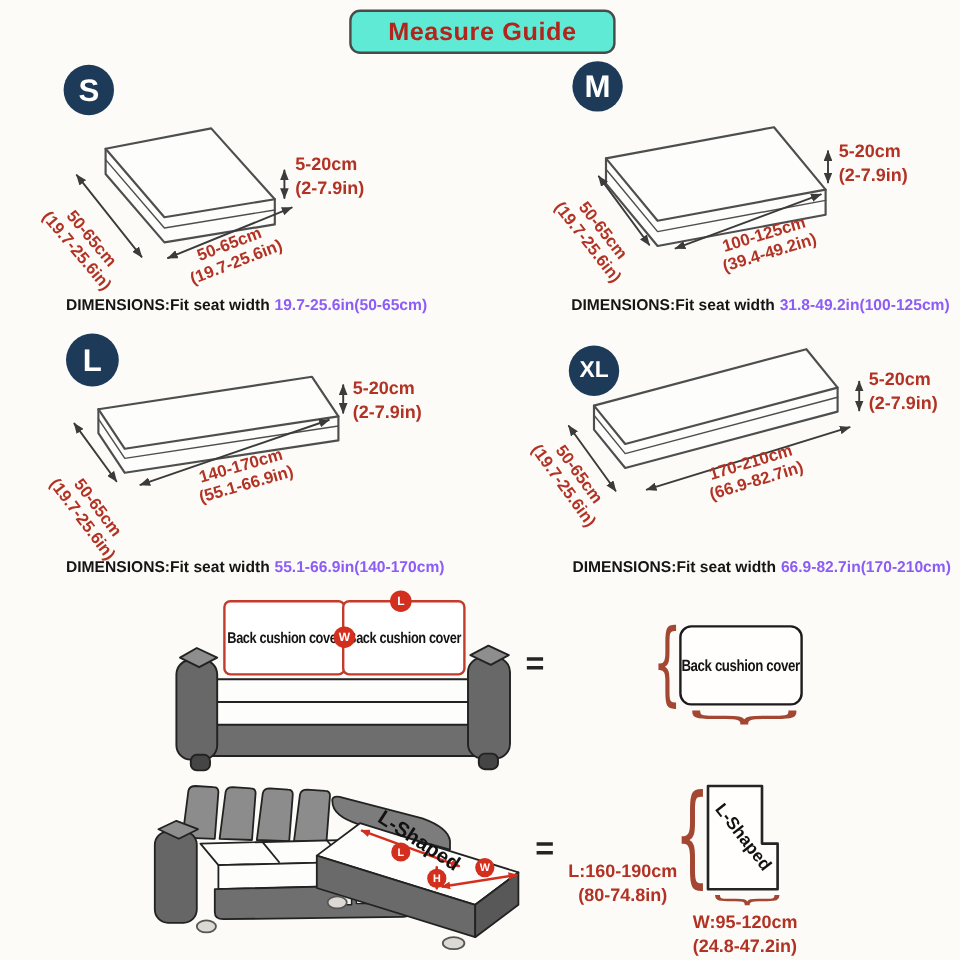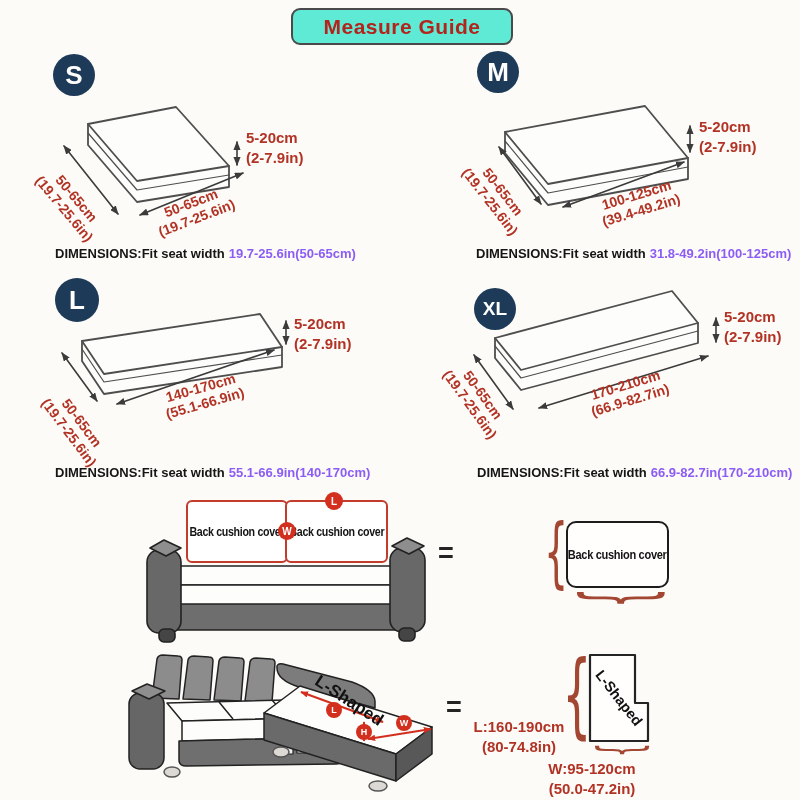--- a/index.html
+++ b/index.html
@@ -236,18 +236,18 @@
   <div class="mini-badge mb16" style="left:396px;top:715px;">W</div>
   <div class="mini-badge mb16" style="left:356px;top:724px;">H</div>
   <div class="equals" style="left:446px;top:692px;">=</div>
   <div class="hlabel" style="left:519px;top:689px;transform:translateX(-50%);text-align:center;margin-top:28px;">
     <div>L:160-190cm</div>
     <div>(80-74.8in)</div>
   </div>
   <span class="brace" style="left:577px;top:698px;font-size:92px;transform:translate(-50%,-52%) scaleX(.5);">{</span>
   <div class="rotlab" style="left:619px;top:698px;font-size:14.5px;transform:translate(-50%,-50%) rotate(52deg);">L-Shaped</div>
   <span class="brace" style="left:620px;top:750px;font-size:58px;transform:translate(-50%,-50%) rotate(-90deg) scaleX(.38);">{</span>
-  <div class="hlabel" style="left:592px;top:759px;transform:translateX(-50%);text-align:center;">
+  <div class="hlabel" style="left:621px;top:759px;transform:translateX(-50%);text-align:left;">
     <div>W:95-120cm</div>
-    <div>(50.0-47.2in)</div>
+    <div>(24.8-47.2in)</div>
   </div>
 
 </div>
 
 </body></html>

